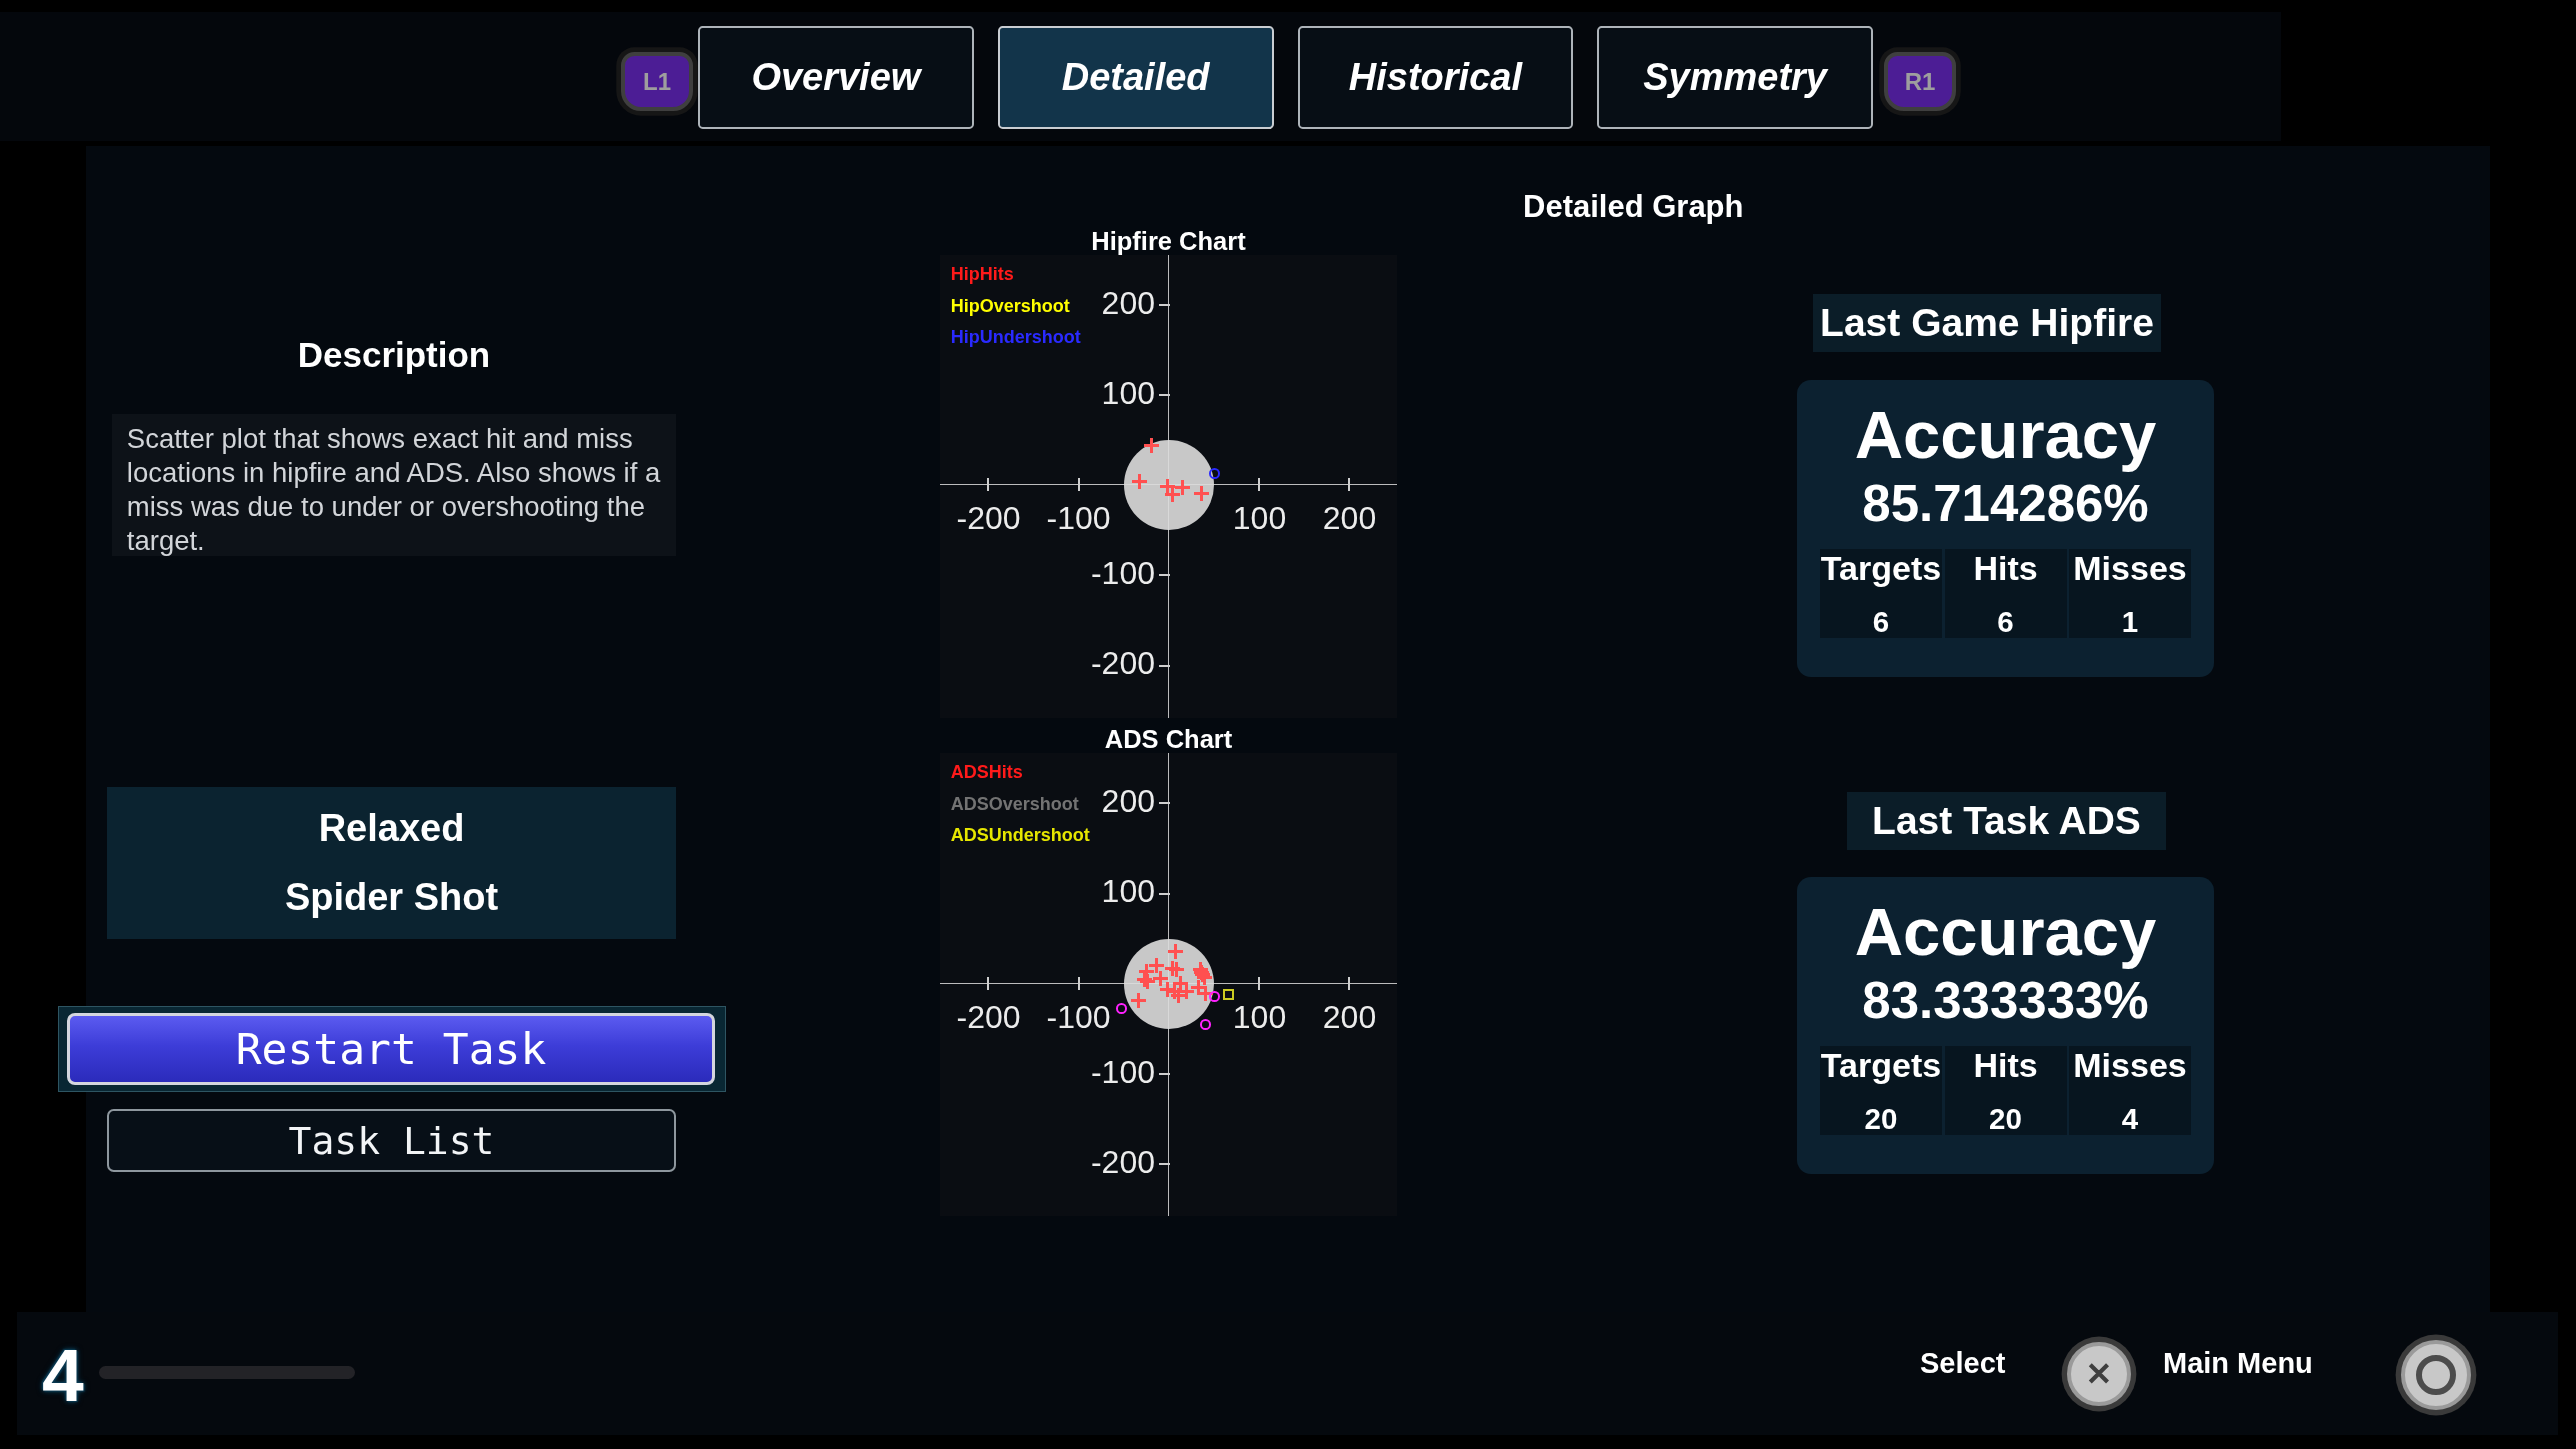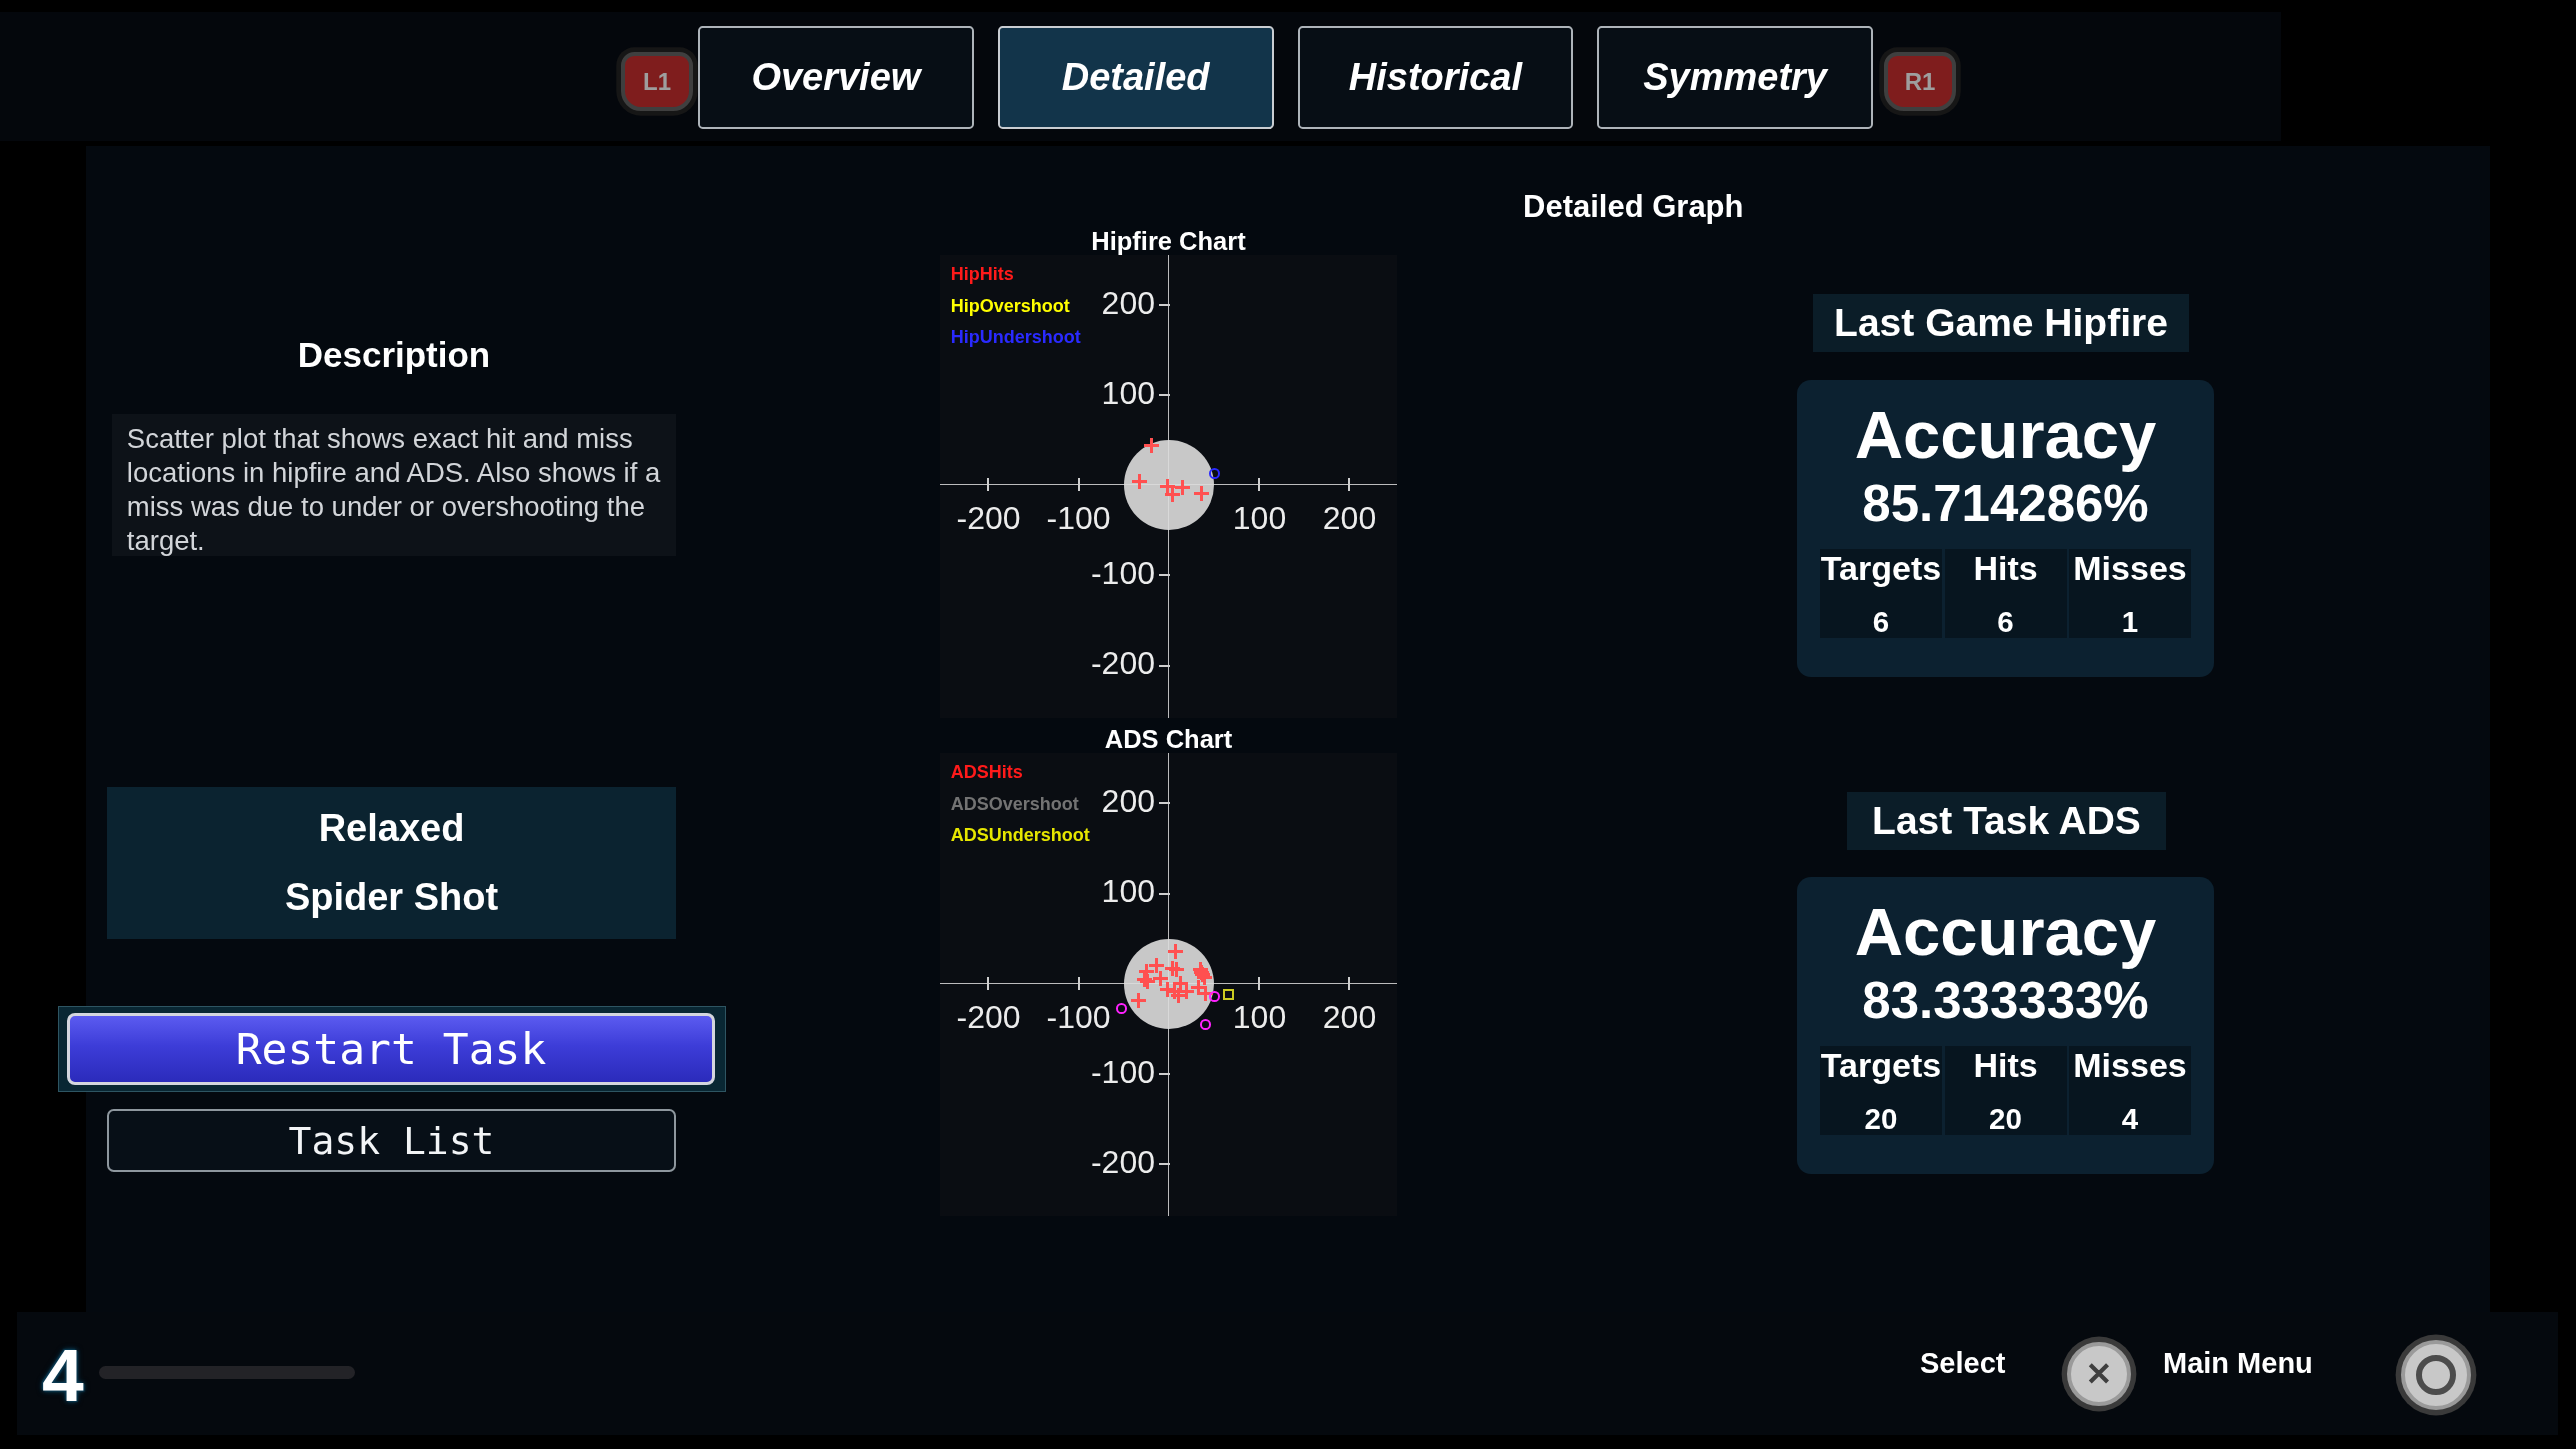--- a/index.html
+++ b/index.html
@@ -11,21 +11,21 @@
   .top-strip{left:0;top:12px;width:2281px;height:129px;background:#04070c;}
   .content{left:86px;top:146px;width:2404px;height:1166px;background:#04090f;}
   .bottom-bar{left:17.4px;top:1312px;width:2541px;height:123px;background:#05090e;}
 
   
   .tabbar{left:698px;top:25.5px;width:1175px;height:103px;display:flex;gap:24px;font-style:italic;}
   .tab{flex:1;background:#070e15;border:2px solid #aeb4ba;border-radius:4.7px;
        display:flex;align-items:center;justify-content:center;
        font-size:38px;font-weight:bold;color:#fff;}
   .tab.active{background:#12344a;border-color:#c9cdd2;}
-  .shoulder{width:64px;height:51px;background:#7f1d1d;border:4.7px solid #3f3f3f;
+  .shoulder{width:64px;height:51px;background:#4c1d95;border:4.7px solid #3f3f3f;
        border-radius:13.4px 13.4px 20px 20px;box-shadow:0 0 0 4.7px #161616;
        display:flex;align-items:center;justify-content:center;
        font-size:24px;font-weight:bold;color:#9e9e9e;}
 
   .page-title{left:1523px;top:189px;font-size:31px;font-weight:bold;}
 
   
   .desc-title{left:112px;top:335px;width:564px;text-align:center;font-size:35px;font-weight:bold;}
   .desc-panel{left:112px;top:414px;width:564px;height:142px;background:#0d1218;
        box-sizing:border-box;padding:8px 14.8px;font-size:27.5px;line-height:34px;color:#d2d5d9;}
@@ -277,21 +277,21 @@
     <div class="marker" style="left: 191px; top: 240px; width: 14.8px; height: 14.8px;">
       <div class="cross-h" style="left: 0px; top: 6px; width: 14.8px; height: 2.7px; background: rgb(255, 80, 80);"></div>
       <div class="cross-v" style="left: 6px; top: 0px; width: 2.7px; height: 14.8px; background: rgb(255, 80, 80);"></div>
     </div>
     <div class="marker marker-circle" style="left: 269px; top: 238px; width: 10.7px; height: 10.7px; border-color: rgb(255, 34, 255);"></div>
     <div class="marker marker-circle" style="left: 176px; top: 250px; width: 10.7px; height: 10.7px; border-color: rgb(255, 34, 255);"></div>
     <div class="marker marker-circle" style="left: 260px; top: 266px; width: 10.7px; height: 10.7px; border-color: rgb(255, 34, 255);"></div>
     <div class="marker marker-square" style="left: 283px; top: 236px; width: 10.7px; height: 10.7px; border-color: rgb(204, 204, 34);"></div>
   </div>
 
-<div class="abs hdr-strip" style="left:1813px;top:294px;width:376px;height:58px;">
+<div class="abs hdr-strip" style="left:1813px;top:294px;width:348px;height:58px;">
   <span>Last Game Hipfire</span>
 </div>
 <div class="abs stat-card" style="left:1797px;top:380px;">
   <div class="acc-label">Accuracy</div>
   <div class="acc-value">85.714286%</div>
   <div class="stat-row">
     <div class="stat-box">
       <span class="lbl">Targets</span>
       <span class="val">6</span>
     </div>

